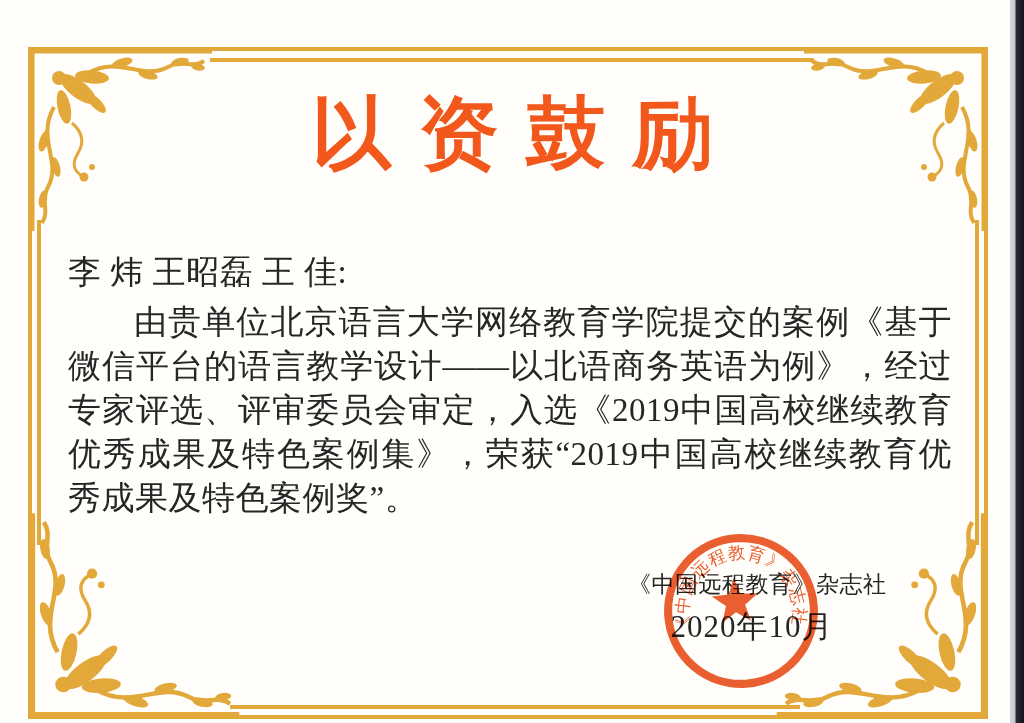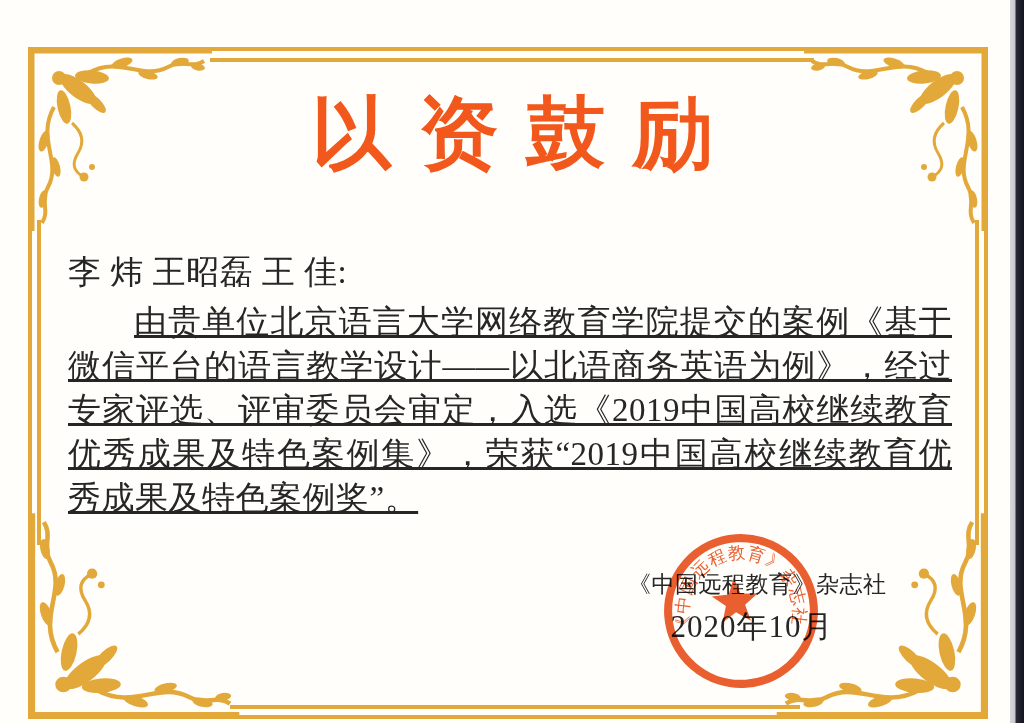--- a/index.html
+++ b/index.html
@@ -24,21 +24,21 @@
     z-index:2;
   }
   .body-block{
     position:absolute;left:68px;top:238px;width:884px;
     font-size:33px;line-height:44px;color:#262626;
     letter-spacing:0.5px;
     z-index:2;
     margin-top:12px;
   }
   .recipients{margin:0 0 6px 0;}
-  .body-par{margin:0;text-indent:2em;text-align:justify;text-decoration:underline;}
+  .body-par{margin:0;text-indent:2em;text-align:justify;}
   .closing-par{margin:0;text-indent:2em;}
   .signature{
     position:absolute;left:628px;top:570px;width:248px;
     color:#262626;z-index:2;text-align:center;
   }
   .issuer-line{margin:0;font-size:23px;line-height:30px;letter-spacing:0.5px;white-space:nowrap;}
   .date-line{margin:12px 0 0 0;font-size:31px;line-height:30px;letter-spacing:1px;}
   .seal{
     position:absolute;left:658px;top:528px;width:166px;height:166px;
     z-index:3;

